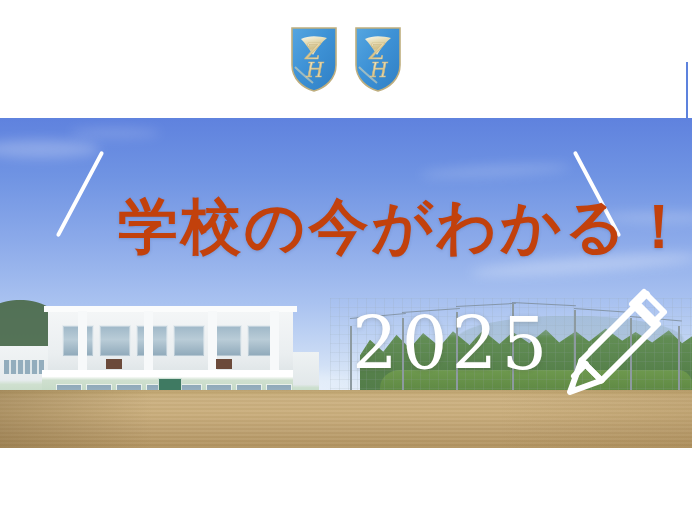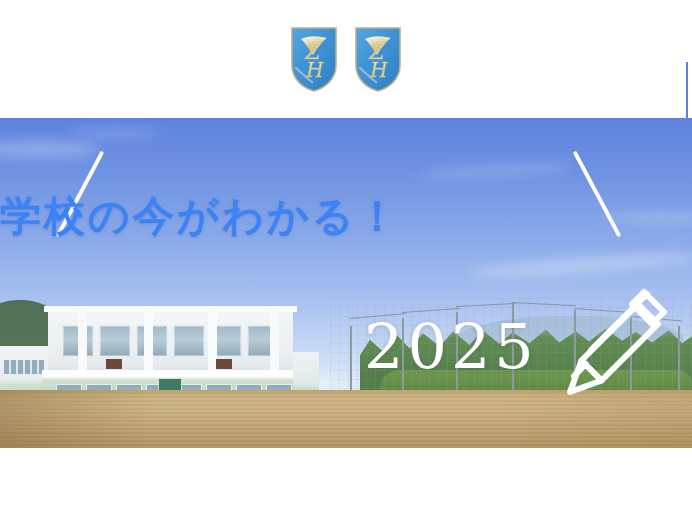--- a/index.html
+++ b/index.html
@@ -239,42 +239,41 @@
     width: 4px;
     background: #ffffff;
     border-radius: 2px;
   }
   .slash.left  { left: 78px;  top: 28px; height: 96px; transform: rotate(28deg); }
   .slash.right { left: 595px; top: 28px; height: 96px; transform: rotate(-28deg); }
 
   .hero-copy {
     position: absolute;
     left: 0; top: 78px; width: 692px;
-    text-align: left;
+    text-align: right;
     font-family: "DejaVu Sans", "Liberation Sans", sans-serif;
-    font-size: 41px;
+    font-size: 60px;
     font-weight: 700;
-    color: #3b82f6;
+    color: #c2410c;
     letter-spacing: 3px;
     line-height: 1;
     text-shadow: 0 1px 3px rgba(60,90,150,.28);
     white-space: nowrap;
   }
 
   .year {
     position: absolute;
-    left: 352px; top: 198px;
+    left: 352px; top: 190px;
     font-family: "DejaVu Serif", "Liberation Serif", serif;
-    font-size: 62px;
+    font-size: 72px;
     font-weight: 400;
     color: #ffffff;
     letter-spacing: 4px;
     line-height: 1;
     text-shadow: 0 1px 4px rgba(70,70,50,.22);
-    padding-left: 12px;
   }
 
   .pencil { position: absolute; left: 540px; top: 168px; width: 130px; height: 118px; }
   .pencil svg { display:block; width:130px; height:118px; }
 
   
   .footer {
     position: absolute;
     left: 0; top: 448px; width: 692px; height: 80px;
     background: #ffffff;

